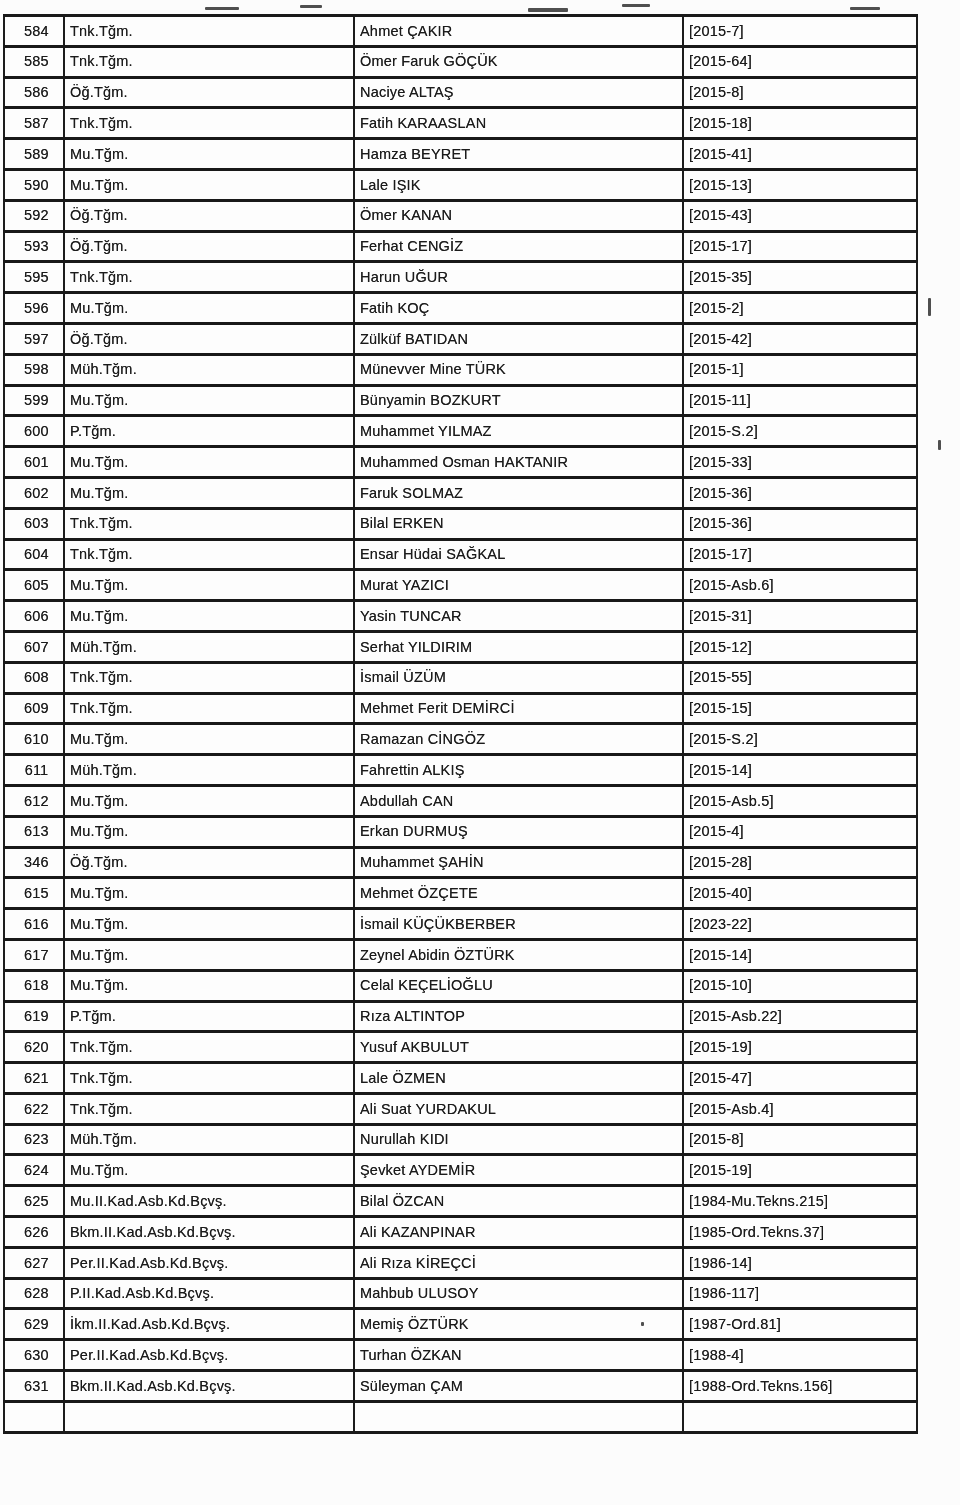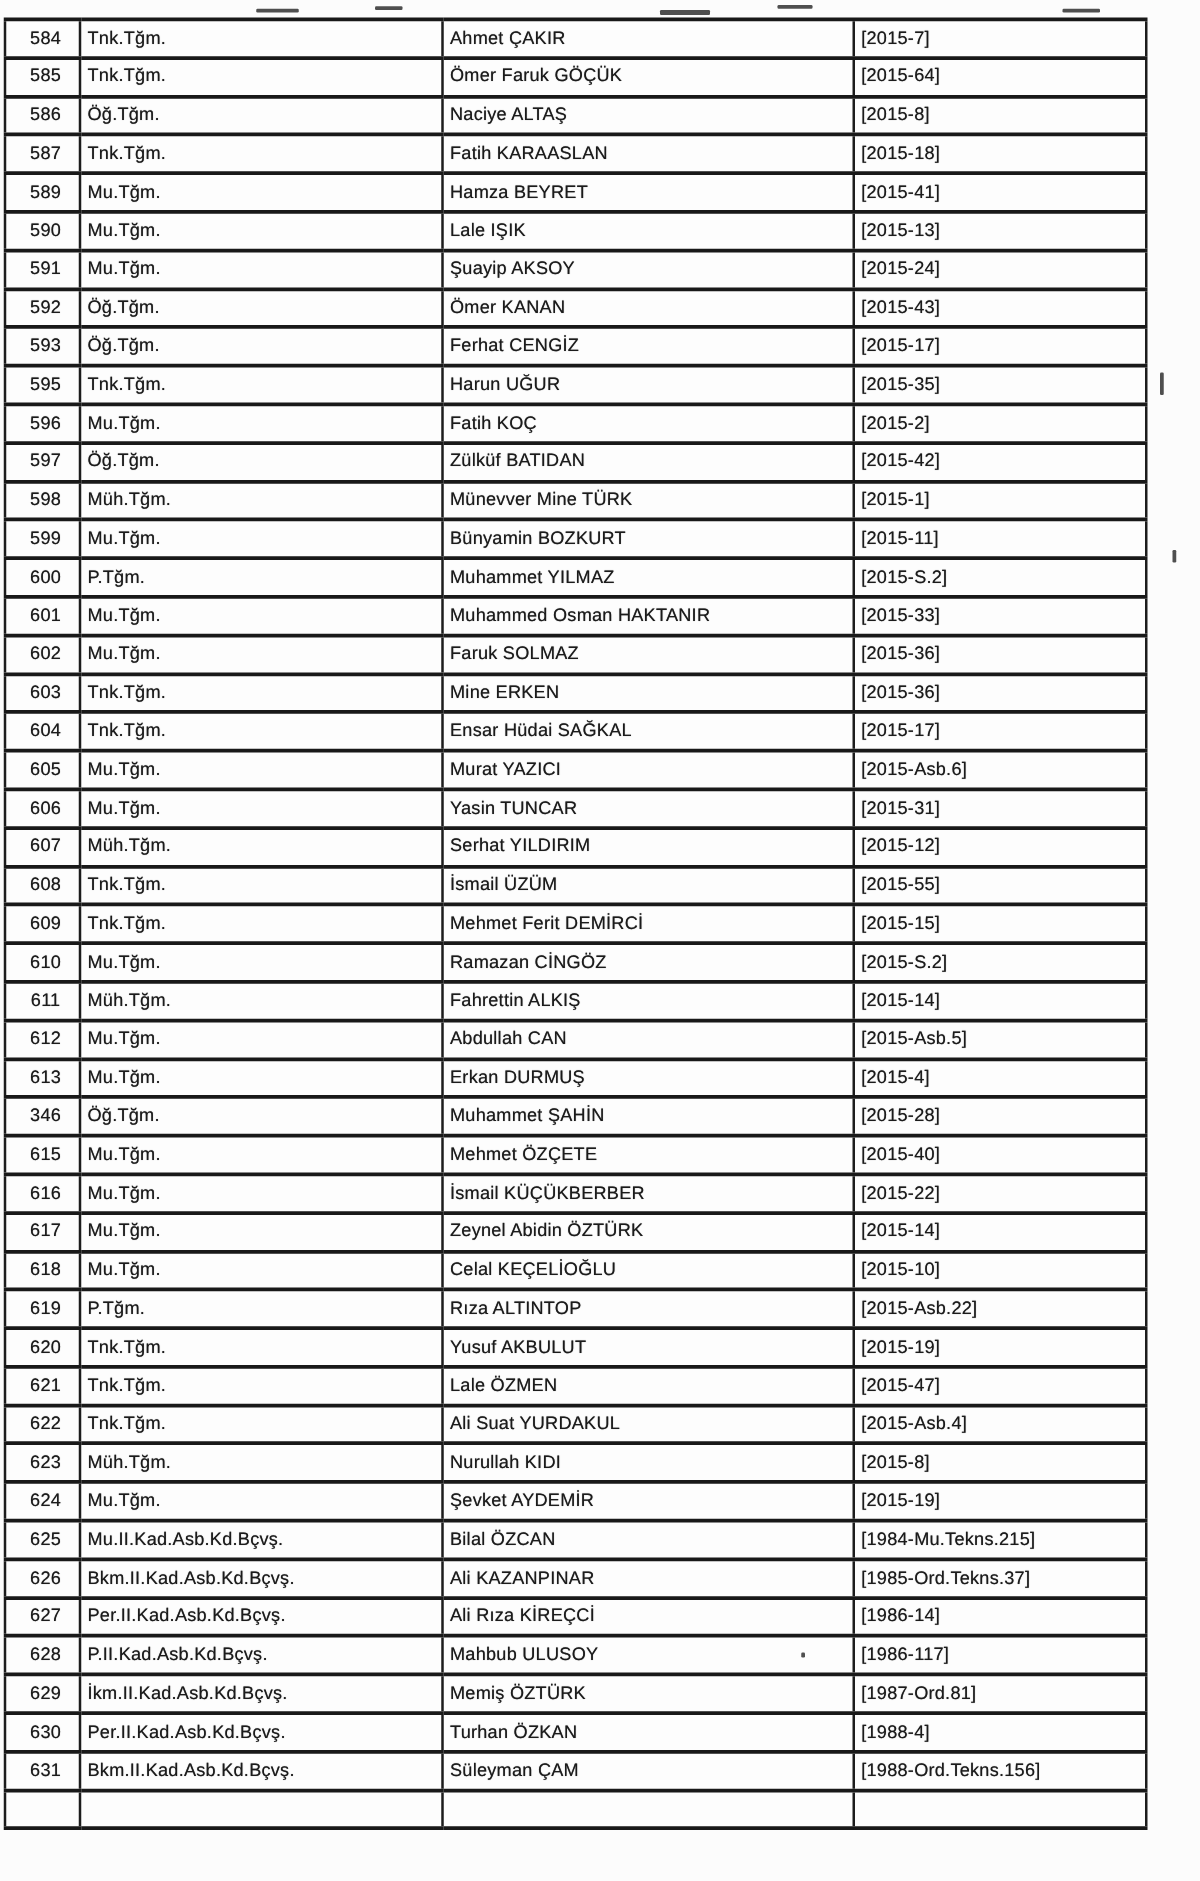--- a/index.html
+++ b/index.html
@@ -98,26 +98,20 @@
       <td class="c-code">[2015-41]</td>
     </tr>
 
     <tr class="row">
       <td class="c-no">590</td>
       <td class="c-rank">Mu.Tğm.</td>
       <td class="c-name">Lale IŞIK</td>
       <td class="c-code">[2015-13]</td>
     </tr>
 
-    <tr class="row">
-      <td class="c-no">591</td>
-      <td class="c-rank">Mu.Tğm.</td>
-      <td class="c-name">Şuayip AKSOY</td>
-      <td class="c-code">[2015-24]</td>
-    </tr>
 
     <tr class="row">
       <td class="c-no">592</td>
       <td class="c-rank">Öğ.Tğm.</td>
       <td class="c-name">Ömer KANAN</td>
       <td class="c-code">[2015-43]</td>
     </tr>
 
     <tr class="row">
       <td class="c-no">593</td>
@@ -179,21 +173,21 @@
     <tr class="row">
       <td class="c-no">602</td>
       <td class="c-rank">Mu.Tğm.</td>
       <td class="c-name">Faruk SOLMAZ</td>
       <td class="c-code">[2015-36]</td>
     </tr>
 
     <tr class="row">
       <td class="c-no">603</td>
       <td class="c-rank">Tnk.Tğm.</td>
-      <td class="c-name">Mine ERKEN</td>
+      <td class="c-name">Bilal ERKEN</td>
       <td class="c-code">[2015-36]</td>
     </tr>
 
     <tr class="row">
       <td class="c-no">604</td>
       <td class="c-rank">Tnk.Tğm.</td>
       <td class="c-name">Ensar Hüdai SAĞKAL</td>
       <td class="c-code">[2015-17]</td>
     </tr>
 
@@ -271,21 +265,21 @@
       <td class="c-no">615</td>
       <td class="c-rank">Mu.Tğm.</td>
       <td class="c-name">Mehmet ÖZÇETE</td>
       <td class="c-code">[2015-40]</td>
     </tr>
 
     <tr class="row">
       <td class="c-no">616</td>
       <td class="c-rank">Mu.Tğm.</td>
       <td class="c-name">İsmail KÜÇÜKBERBER</td>
-      <td class="c-code">[2015-22]</td>
+      <td class="c-code">[2023-22]</td>
     </tr>
 
     <tr class="row">
       <td class="c-no">617</td>
       <td class="c-rank">Mu.Tğm.</td>
       <td class="c-name">Zeynel Abidin ÖZTÜRK</td>
       <td class="c-code">[2015-14]</td>
     </tr>
 
     <tr class="row">

